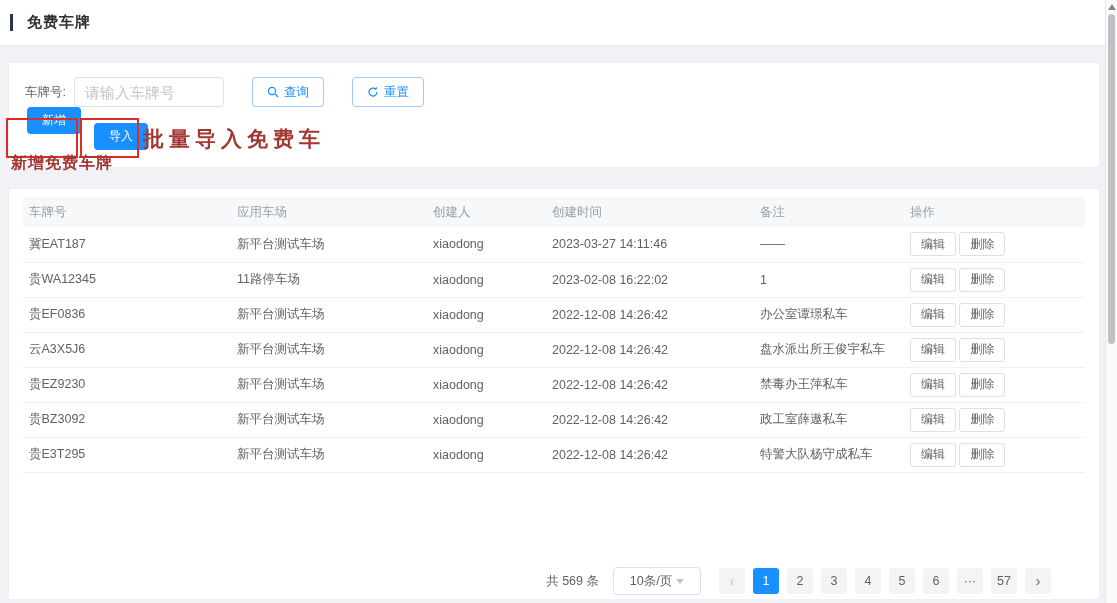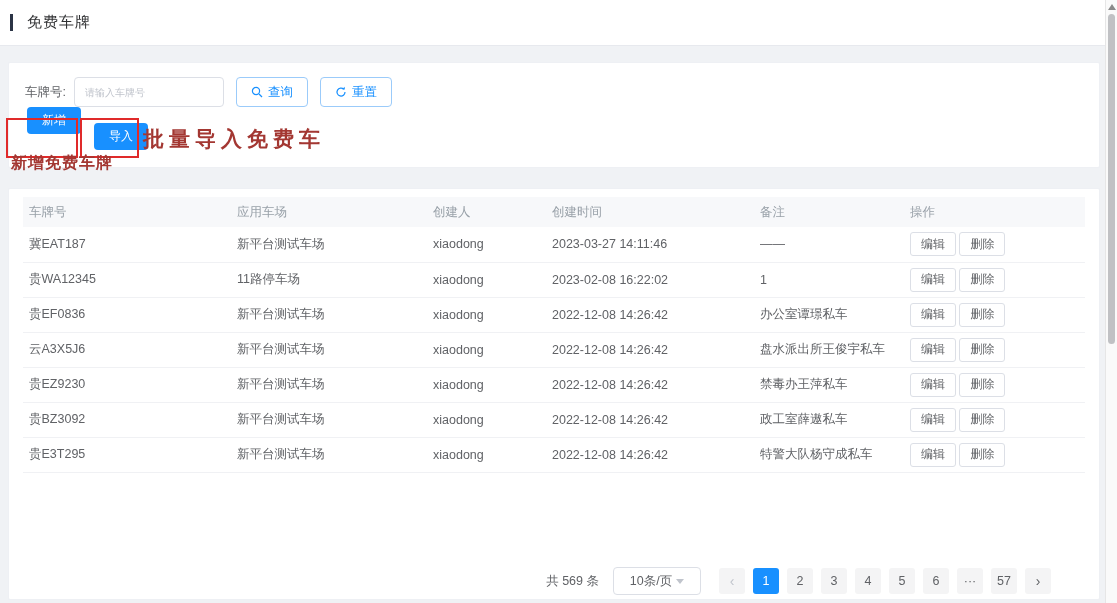--- a/index.html
+++ b/index.html
@@ -8,42 +8,42 @@
     font-family:"Liberation Sans","DejaVu Sans",sans-serif;
     background:#f0f2f5; color:#606266; position:relative; font-size:13px;
   }
   
   .topbar {
     position:absolute; left:0; top:0; width:1105px; height:46px;
     background:#fff; border-bottom:1px solid #e7e9ee;
     display:flex; align-items:center; padding-left:10px;
   }
   .title-accent { width:3px; height:17px; background:#2b3445; margin-right:14px; }
-  .page-title { font-size:15px; color:#303133; letter-spacing:1px; }
+  .page-title { font-size:15px; color:#303133; letter-spacing:1px;font-weight:bold; }
 
   
   .panel {
     position:absolute; left:8px; width:1092px; background:#fff;
     border:1px solid #eef0f4; border-radius:2px;
   }
   .search-panel { top:62px; height:106px; }
   .table-panel { top:188px; height:412px; }
 
   
   .search-row { position:absolute; left:16px; top:14px; display:flex; align-items:center; }
   .field-label { color:#606266; font-size:12.5px; margin-right:8px; }
   .plate-input {
     width:150px; height:30px; border:1px solid #dcdfe6; border-radius:4px;
-    padding:0 10px; font-size:10px; color:#606266; outline:none;
+    padding:0 10px; font-size:15px; color:#606266; outline:none;
     font-family:"Liberation Sans","DejaVu Sans",sans-serif;
   }
   .plate-input::placeholder { color:#c0c4cc; }
   .btn { cursor:pointer; font-family:"Liberation Sans","DejaVu Sans",sans-serif; }
   .btn-outline {
-    height:30px; padding:0 14px; margin-left:12px; background:#fff;
+    height:30px; padding:0 14px; margin-left:28px; background:#fff;
     border:1px solid #9bcbfa; border-radius:4px; color:#1890ff; font-size:12.5px;
     display:inline-flex; align-items:center; gap:5px;
   }
   .btn-outline svg { display:block; }
 
   
   .btn-primary {
     position:absolute; height:27px; background:#1890ff; color:#fff;
     border:none; border-radius:4px; font-size:12px; padding:0 15px;
   }

